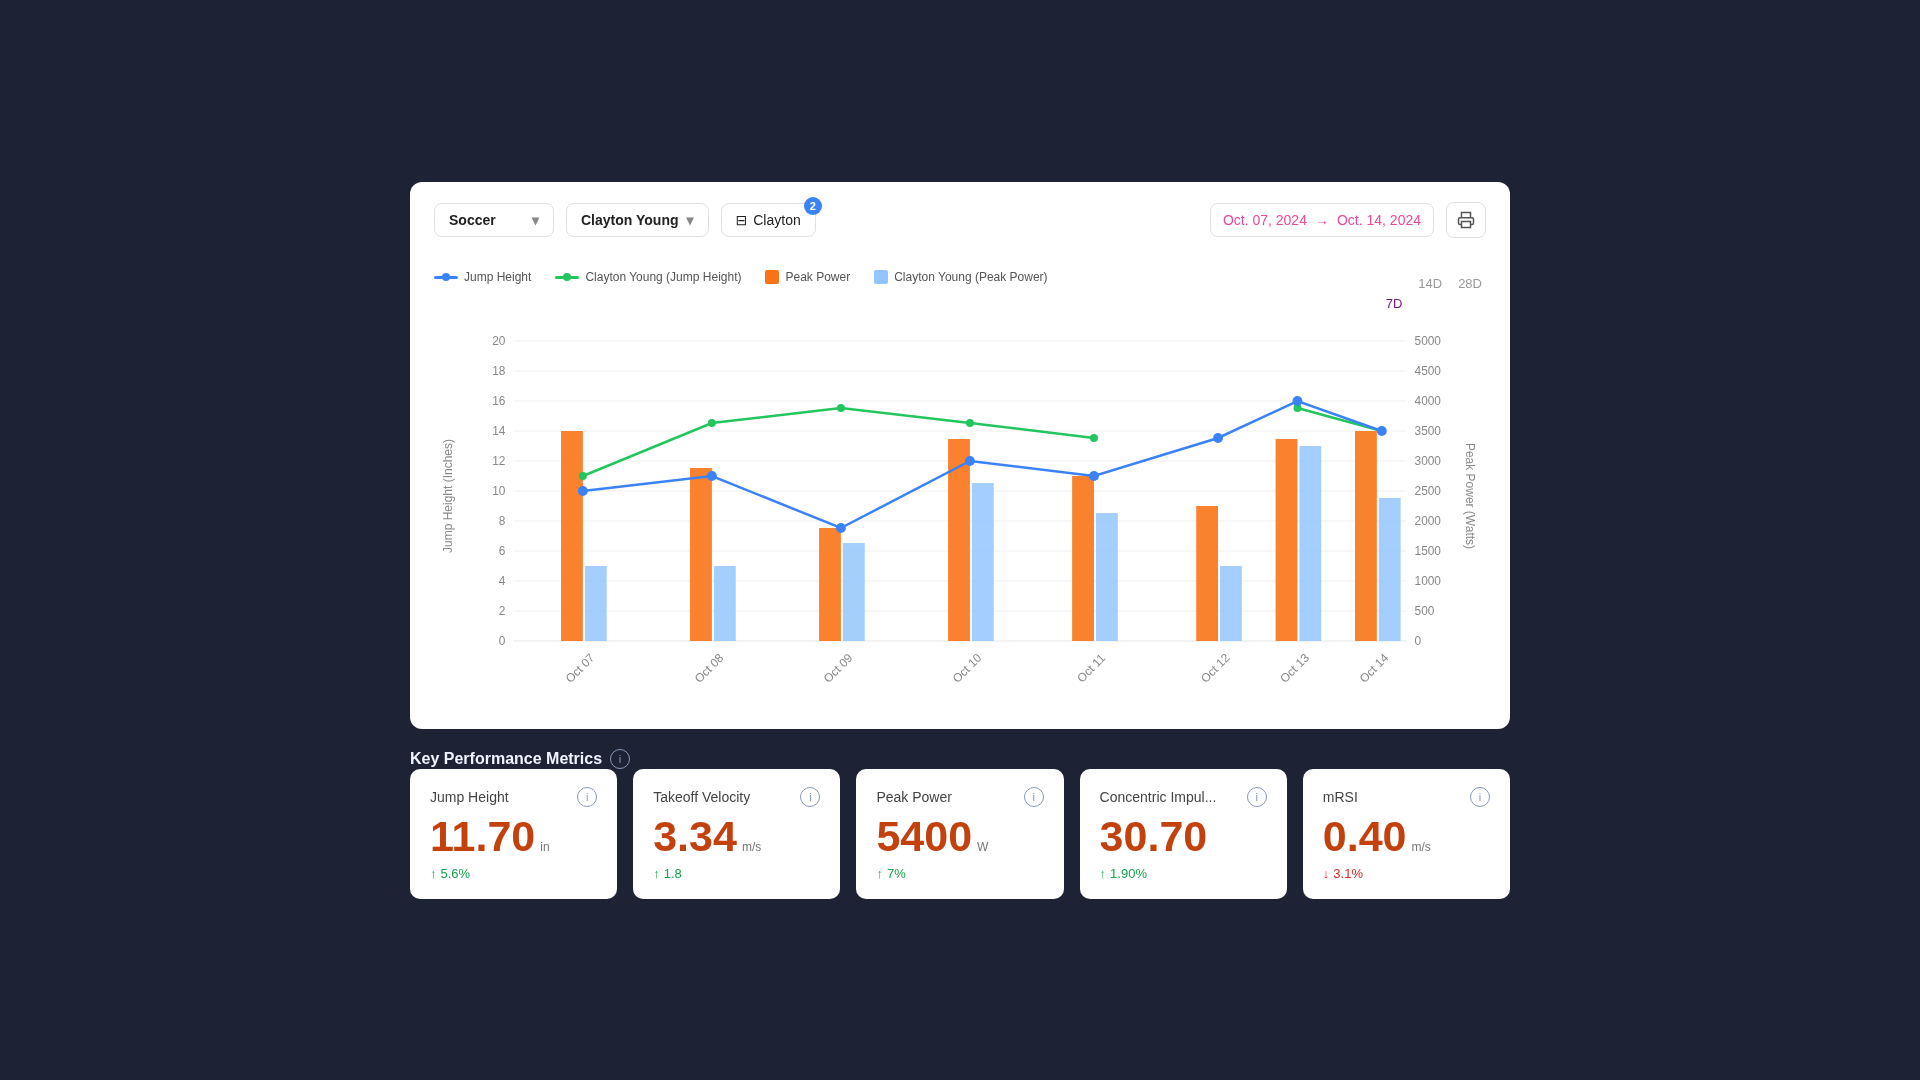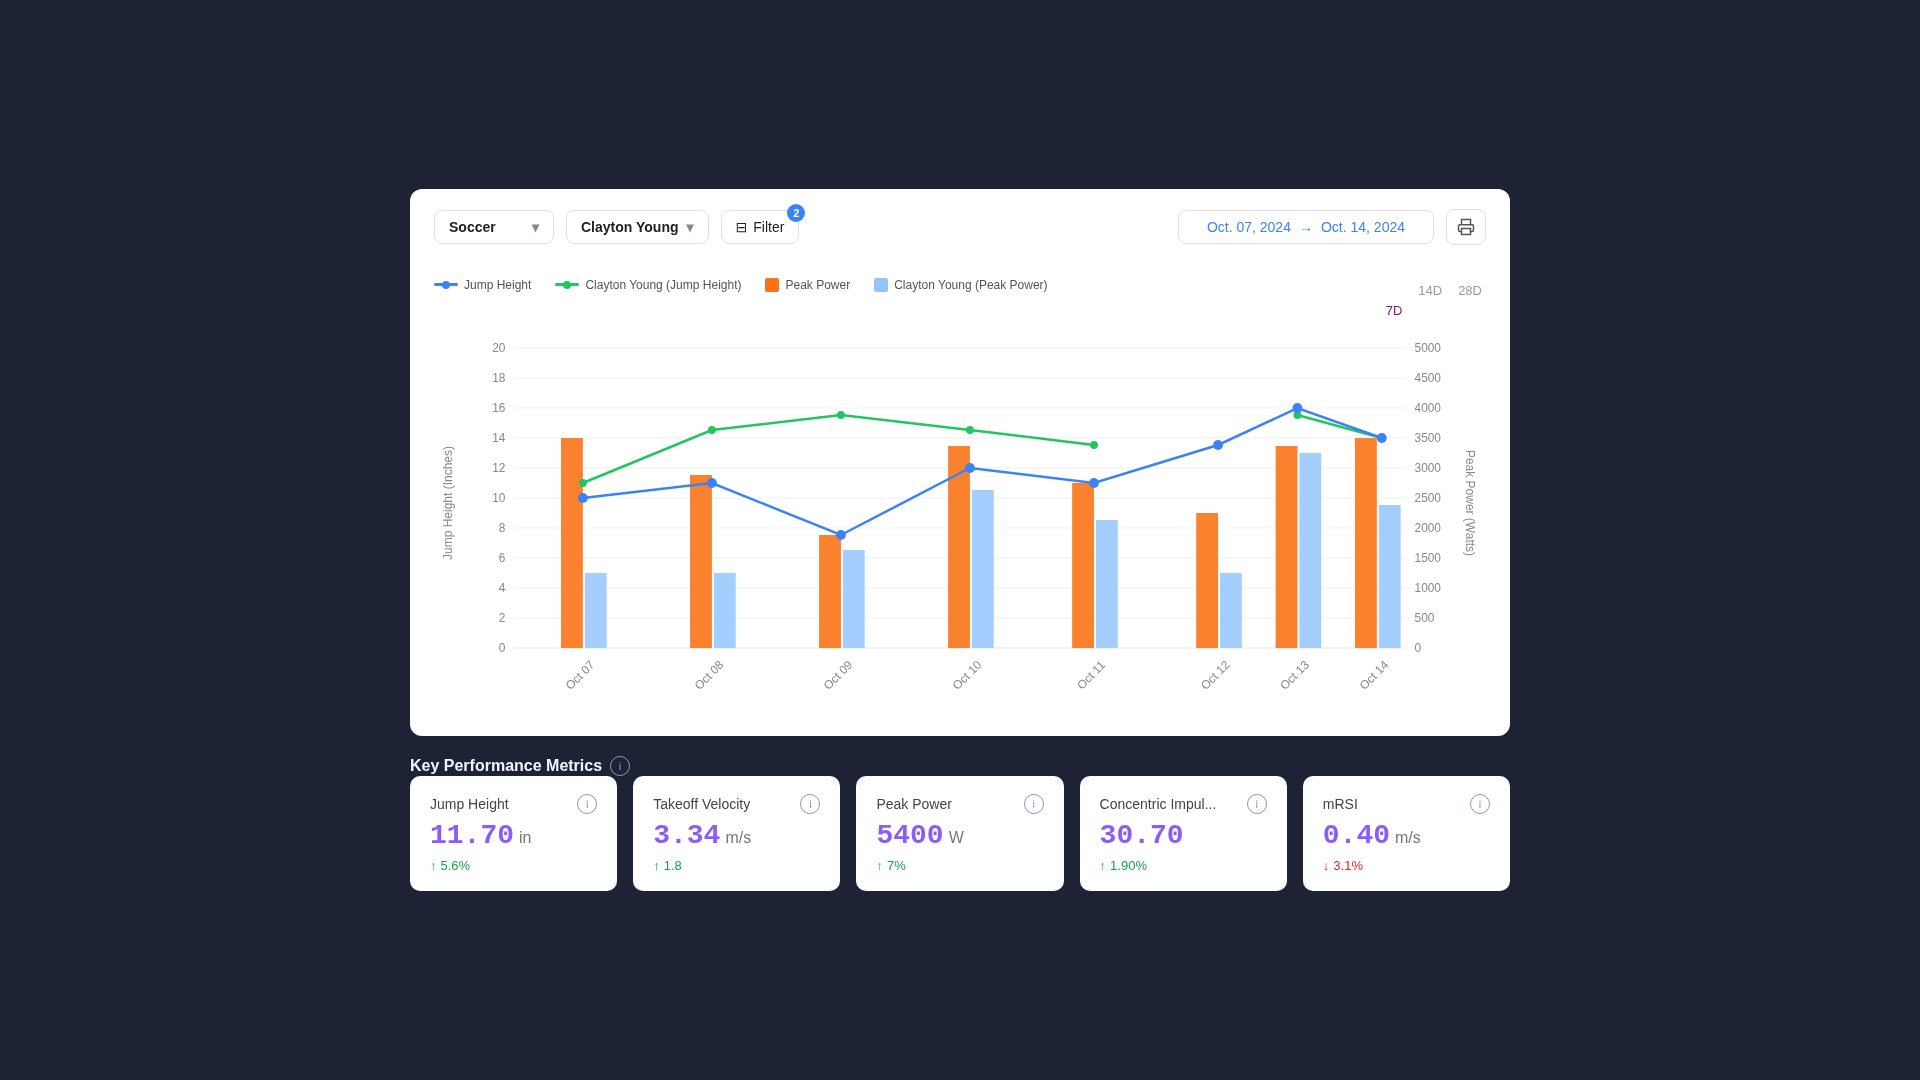--- a/index.html
+++ b/index.html
@@ -82,23 +82,23 @@
       font-weight: 600;
     }
     .chart-controls-right {
       display: flex;
       align-items: center;
       gap: 12px;
     }
     .date-range {
       border: 1.5px solid #e0e0e0;
       border-radius: 8px;
-      padding: 8px 28px;
+      padding: 8px 12px;
       font-size: 14px;
-      color: #3b82f6;
+      color: #ec4899;
       display: flex;
       align-items: center;
       gap: 8px;
     }
     .print-btn {
       border: 1.5px solid #e0e0e0;
       border-radius: 8px;
       padding: 8px 10px;
       cursor: pointer;
       background: #fff;
@@ -246,28 +246,27 @@
       font-size: 14px;
       color: #444;
       font-weight: 500;
     }
     .metric-value-row {
       display: flex;
       align-items: baseline;
       gap: 5px;
     }
     .metric-value {
-      font-size: 28px;
+      font-size: 43px;
       font-weight: 700;
-      color: #8b5cf6;
+      color: #c2410c;
       line-height: 1;
-      font-family: Liberation Mono, monospace;
     }
     .metric-unit {
-      font-size: 16px;
+      font-size: 12px;
       color: #777;
       font-weight: 400;
     }
     .metric-change {
       display: flex;
       gap: 4px;
       font-size: 13px;
     }
     .metric-change.up { color: #16a34a; }
     .metric-change.down { color: #dc2626; }
@@ -286,21 +285,21 @@
         <div class="dropdown">
           <span>Soccer</span>
           <span class="chevron">▾</span>
         </div>
         <div class="dropdown">
           <span>Clayton Young</span>
           <span class="chevron">▾</span>
         </div>
         <div class="filter-btn">
           <span>⊟</span>
-          <span>Filter</span>
+          <span>Clayton</span>
           <span class="filter-badge">2</span>
         </div>
       </div>
       <div class="chart-controls-right">
         <div class="date-range">
           <span>Oct. 07, 2024</span>
           <span>→</span>
           <span>Oct. 14, 2024</span>
         </div>
         <div class="print-btn">

